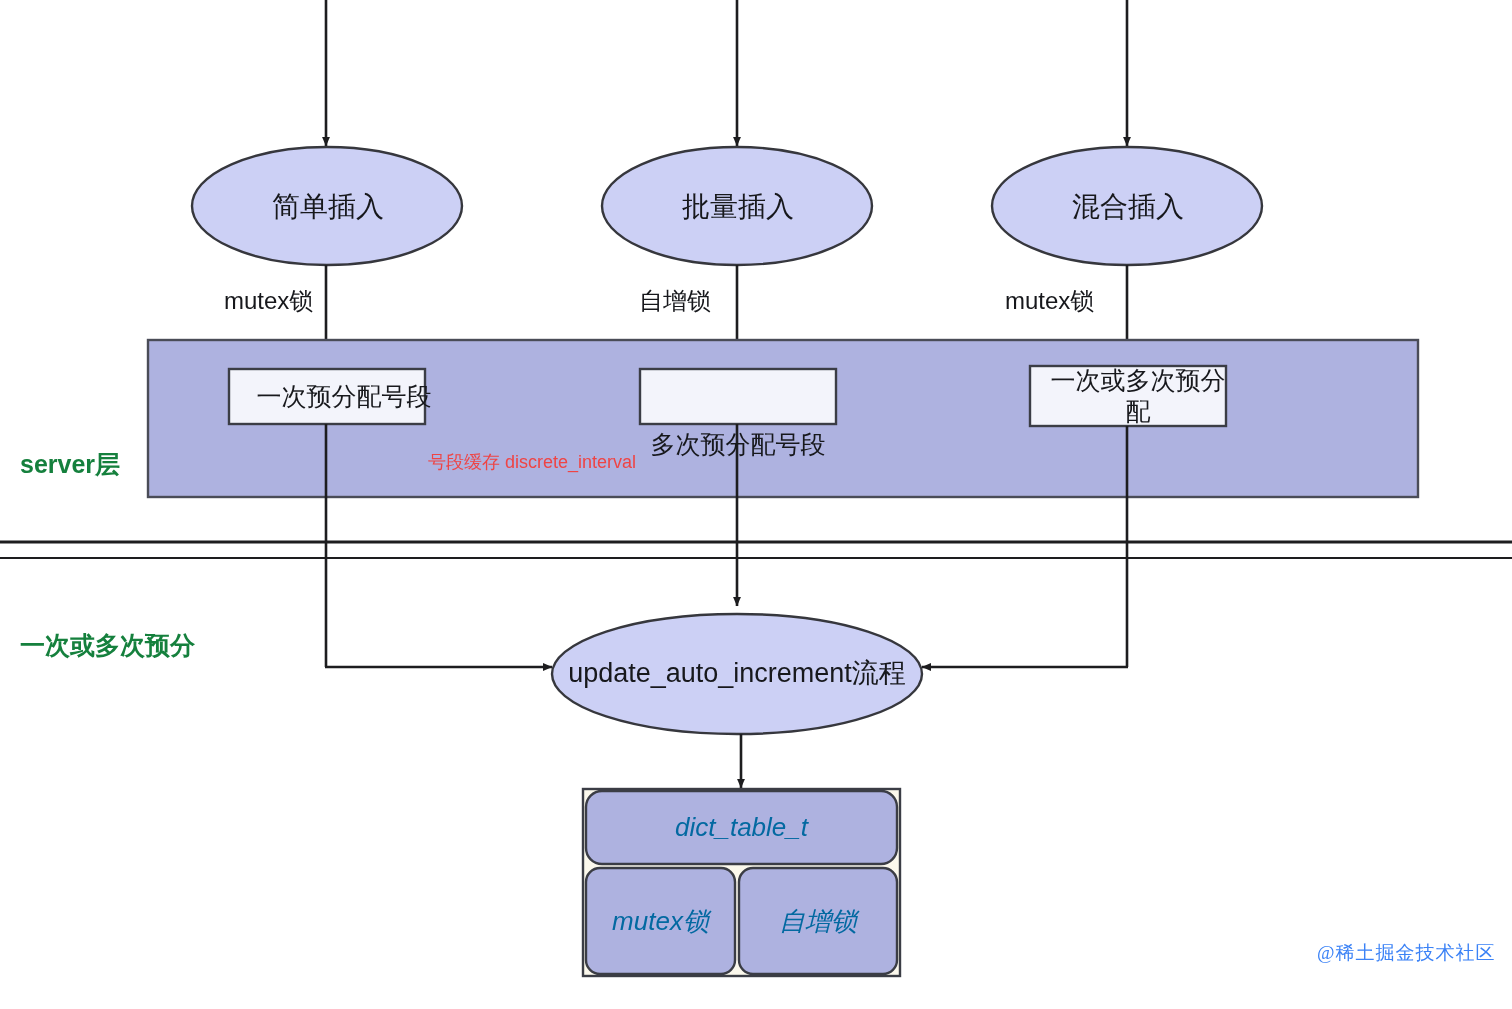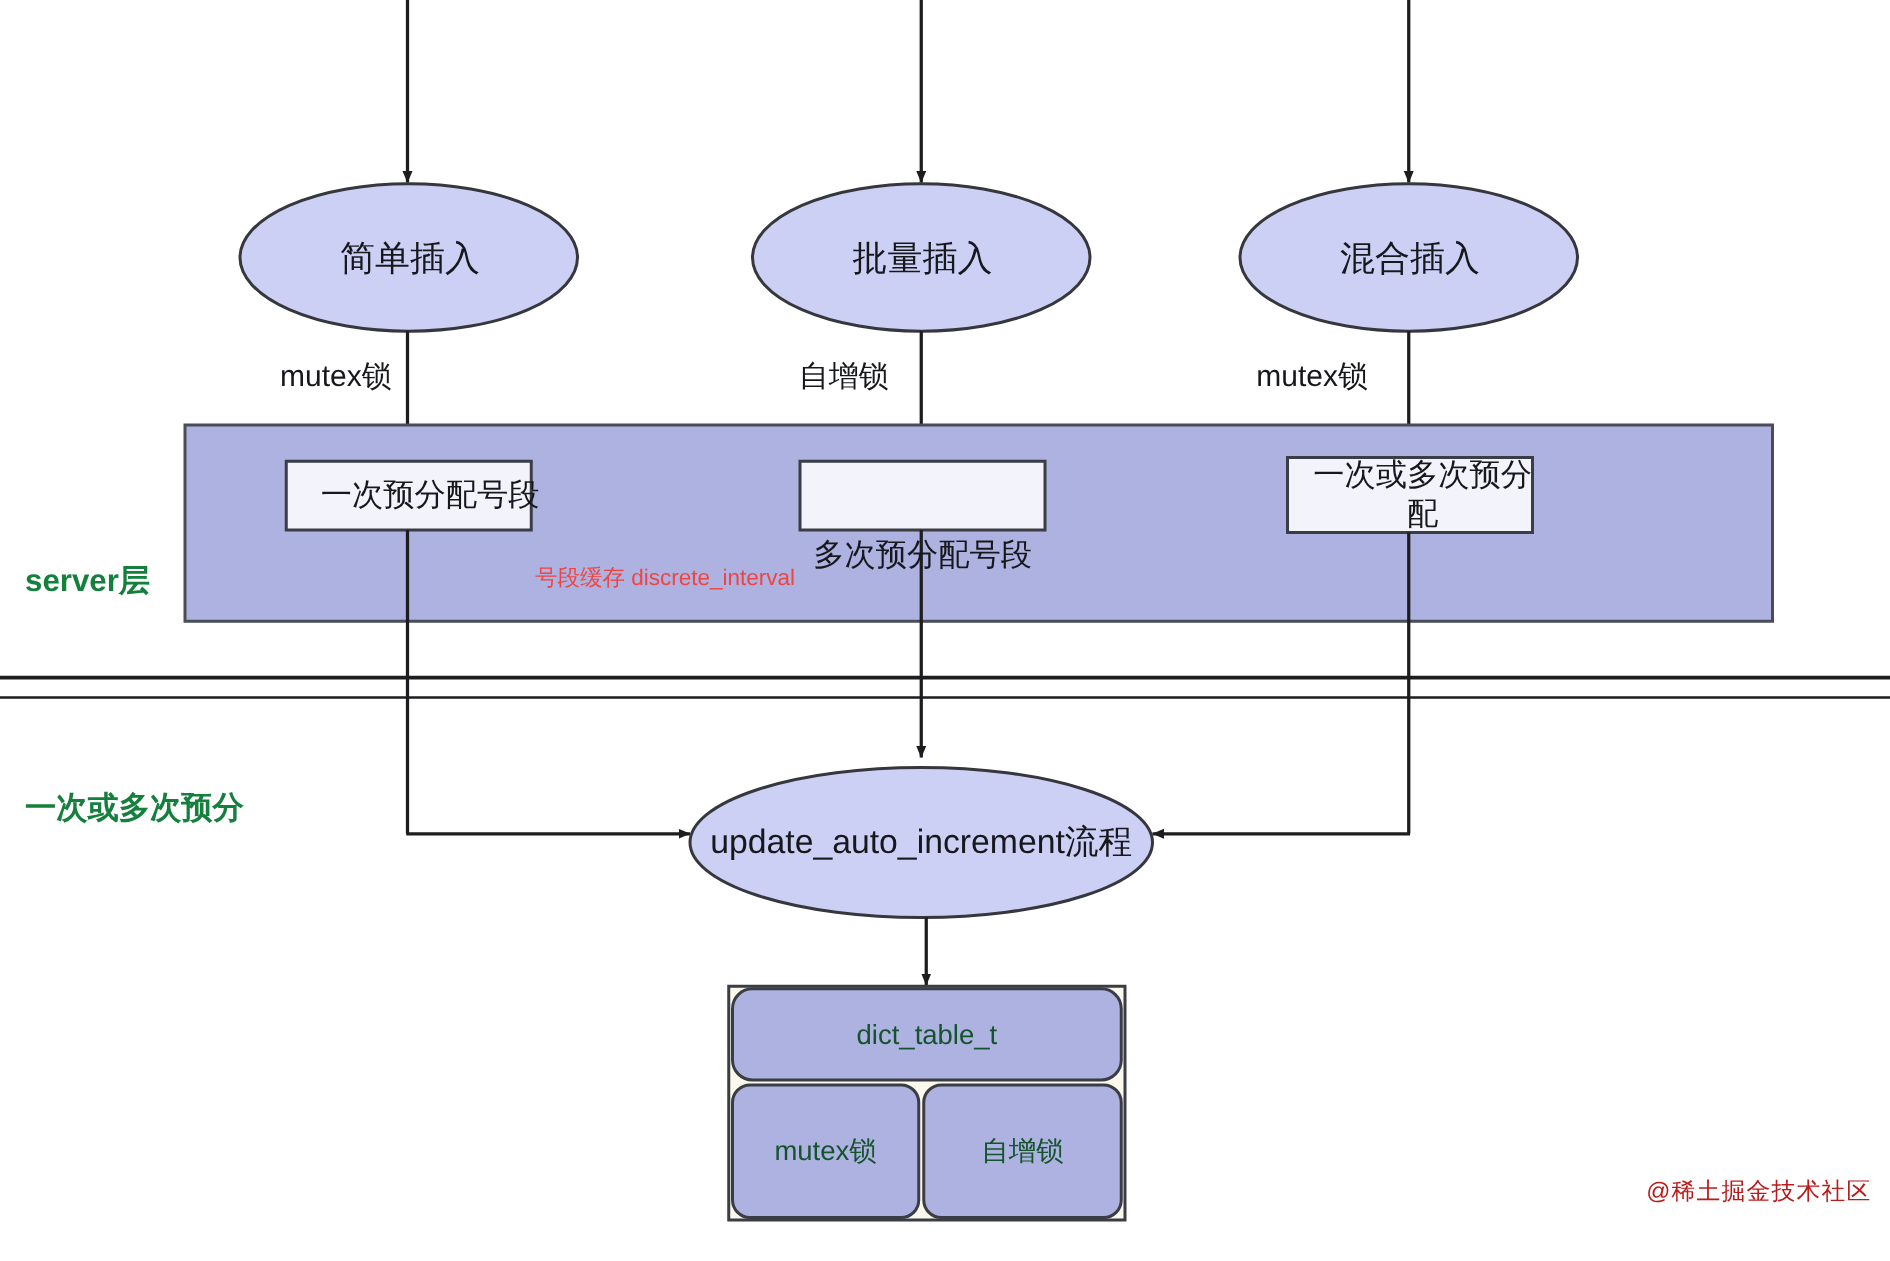--- a/index.html
+++ b/index.html
@@ -53,30 +53,32 @@
     position: absolute;
     font-size: 18px;
     color: #ef4444;
     white-space: nowrap;
   }
   .struct-label {
     position: absolute;
     display: flex;
     align-items: center;
     justify-content: center;
-    font-size: 22px;
-    color: #14532d;
+    font-size: 26px;
+    color: #0369a1;
     pointer-events: none;
+    font-style: italic;
   }
   .watermark {
     position: absolute;
     font-size: 19px;
-    color: #b91c1c;
+    color: #3b82f6;
     white-space: nowrap;
     letter-spacing: 1px;
+    font-family: Liberation Serif, serif;
   }
 </style>
 </head>
 <body>
 
 <div id="canvas">
 
   <svg class="layer" viewBox="0 0 1512 1009">
     <defs>
       <marker id="arrow" markerWidth="12" markerHeight="12" refX="9.2" refY="4" orient="auto" markerUnits="userSpaceOnUse">

